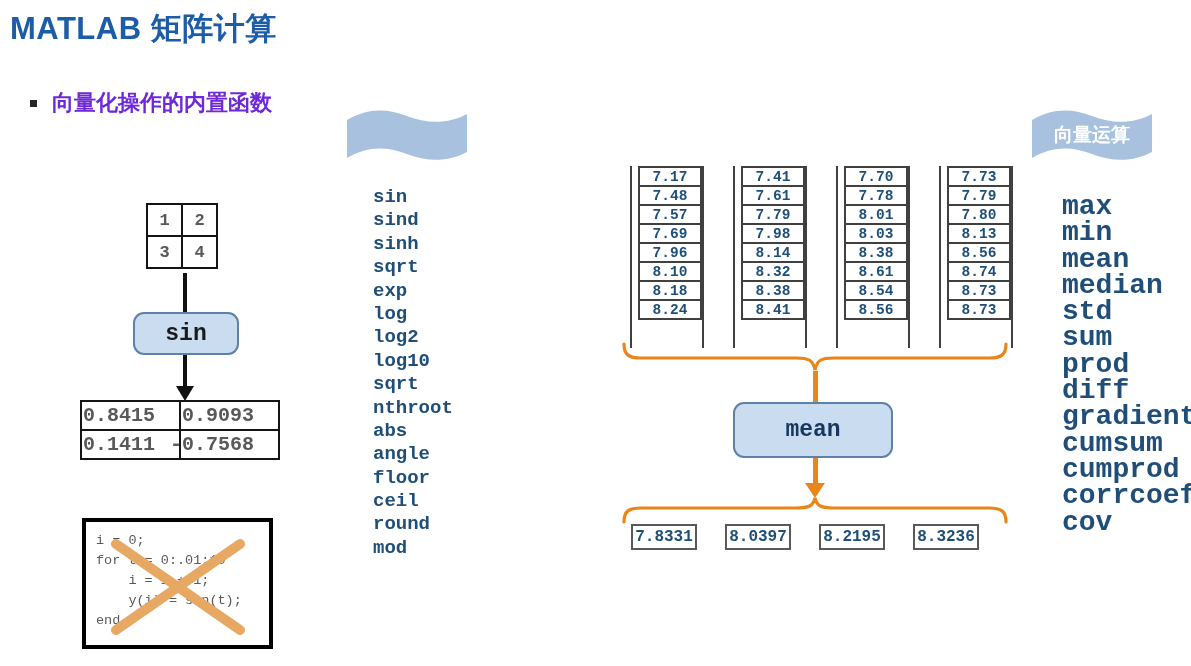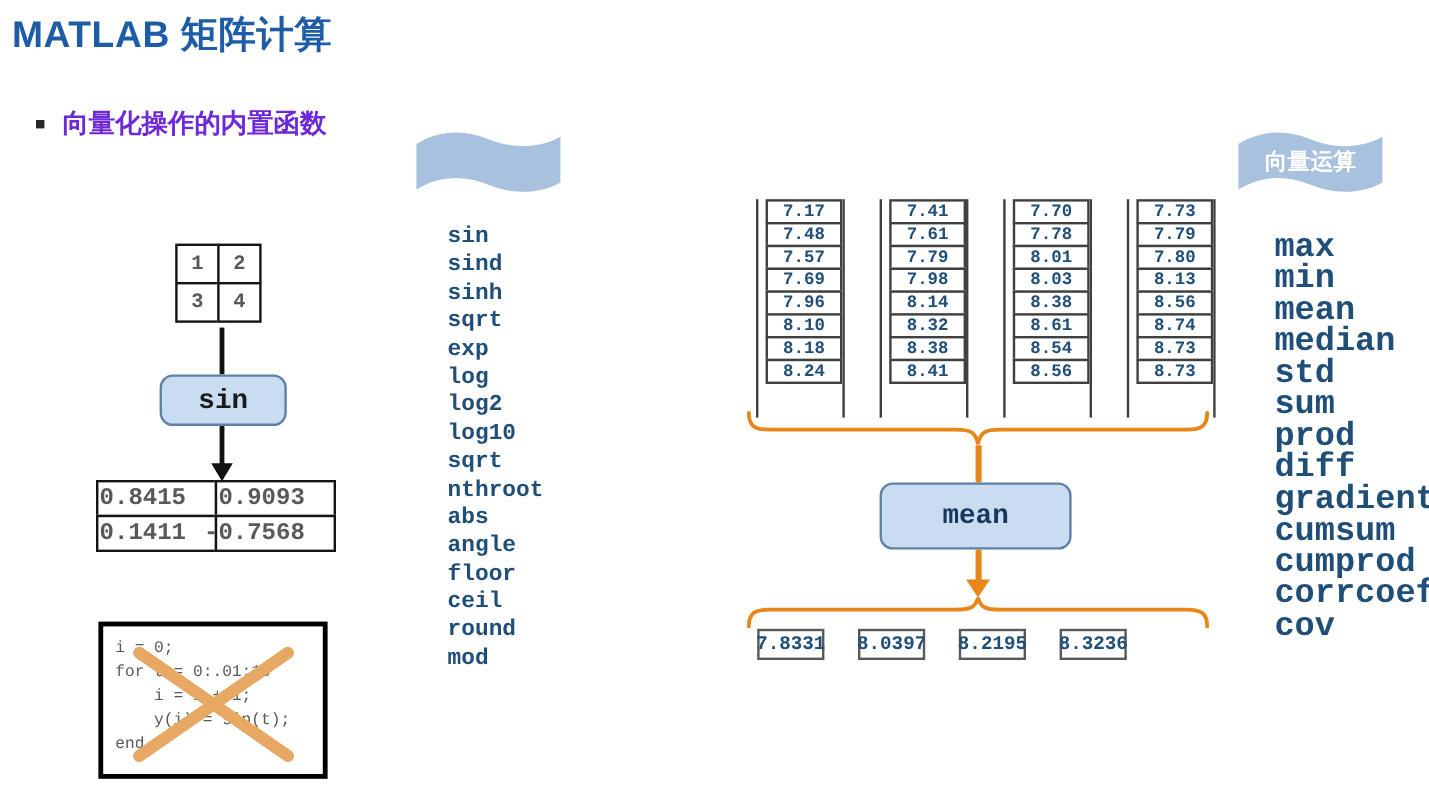--- a/index.html
+++ b/index.html
@@ -57,21 +57,21 @@
   .vcell { width:64px; height:21px; margin-top:-2px; background:#ffffff; border:2px solid #404040;
            display:flex; align-items:center; justify-content:center;
            font-family:"Liberation Mono","DejaVu Sans Mono",monospace; font-size:14.5px; font-weight:bold; color:#1f4e79; }
   .vcell:first-child { margin-top:0; }
 
   .brace { position:absolute; }
   .vline-orange { position:absolute; width:5px; background:#e8861a; }
   .arrowhead-orange { position:absolute; width:0; height:0; border-left:10px solid transparent; border-right:10px solid transparent; border-top:15px solid #e8861a; }
 
   .results-row { position:absolute; left:631px; top:524px; display:flex; gap:28px; }
-  .result-box { width:56px; height:26px; background:#ffffff; border:2px solid #595959;
+  .result-box { width:66px; height:26px; background:#ffffff; border:2px solid #595959;
                 display:flex; align-items:center; justify-content:center;
                 font-family:"Liberation Mono","DejaVu Sans Mono",monospace; font-size:16px; font-weight:bold; color:#1f4e79; }
 </style>
 </head>
 <body>
 
 <div class="slide">
 
   <div class="title">MATLAB 矩阵计算</div>
 

